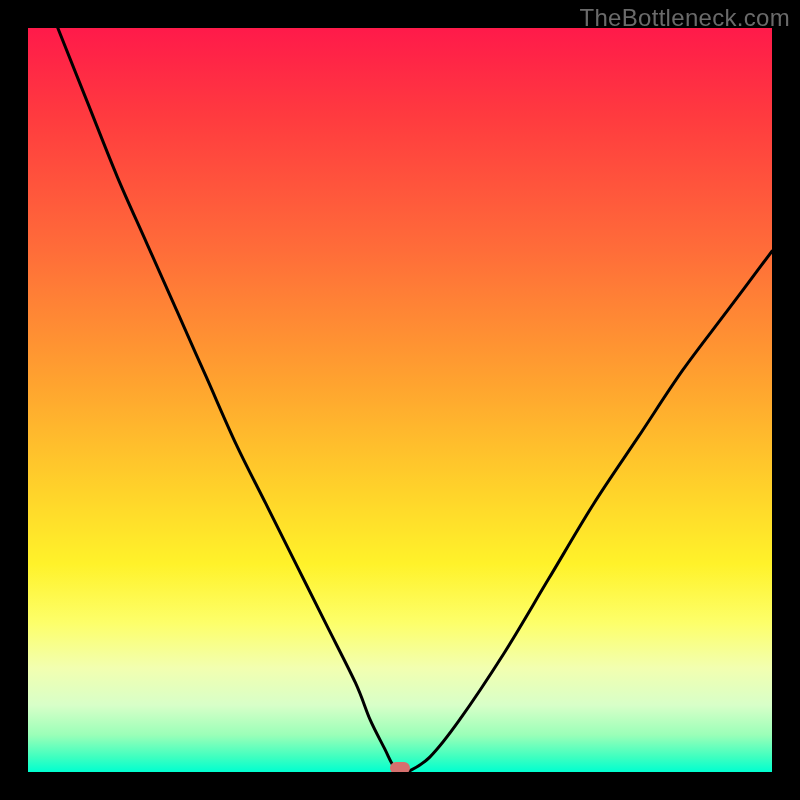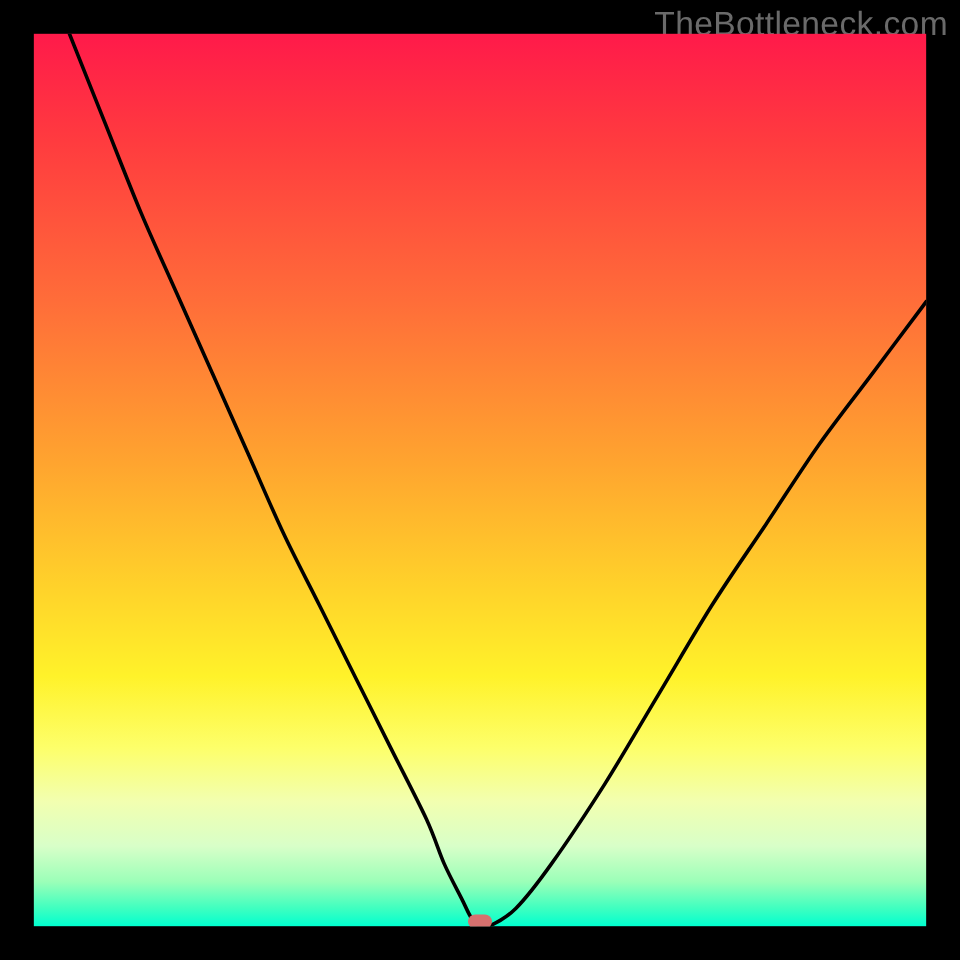--- a/index.html
+++ b/index.html
@@ -45,21 +45,21 @@
       #d8ffc8 91%,
       #9bffb8 95%,
       #3effc0 98%,
       #00ffd0 100%);
   }
   .watermark {
     position: absolute;
     top: 4px;
     right: 10px;
     color: #6a6a6a;
-    font-size: 28px;
+    font-size: 24px;
     font-weight: 500;
     letter-spacing: 0.3px;
   }
   svg.curve {
     position: absolute;
     top: 0;
     left: 0;
     width: 100%;
     height: 100%;
   }

